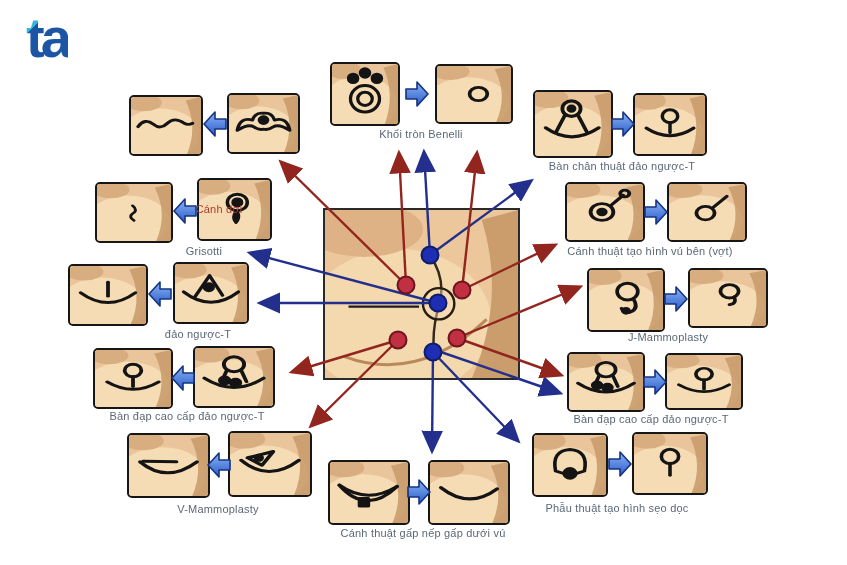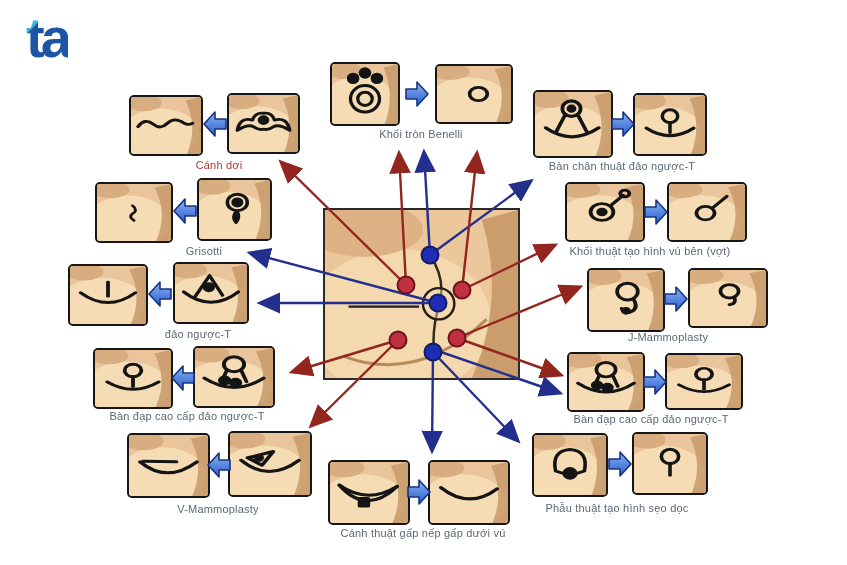--- a/index.html
+++ b/index.html
@@ -28,21 +28,21 @@
   .photo svg{position:absolute;left:0;top:0;width:100%;height:100%;display:block;}
 
   
   .blockarrow{position:absolute;z-index:3;width:28px;height:30px;}
   .blockarrow svg{width:100%;height:100%;display:block;}
   .blockarrow.left svg{transform:scaleX(-1);}
 
   
   .tlabel{position:absolute;transform:translateX(-50%);white-space:nowrap;z-index:3;
        font-size:11px;color:#5a6876;letter-spacing:.2px;}
-  .tlabel.accent{color:#b03a30;}
+  .tlabel.accent{color:#b03a30;margin-top:44px;}
 </style>
 </head>
 <body>
 
 <div id="canvas">
 
   <div class="logo">
     <div class="logo-monogram">ta</div>
   </div>
 
@@ -536,14 +536,14 @@
       <svg viewBox="0 0 28 30">
         <defs>
           <linearGradient id="bag11" x1="0" y1="0" x2="0" y2="1">
             <stop offset="0" stop-color="#8ab4f2"></stop>
             <stop offset="1" stop-color="#2a5ccc"></stop>
           </linearGradient>
         </defs>
         <path d="M3,10 L14,10 L14,3 L25,15 L14,27 L14,20 L3,20 Z" fill="url(#bag11)" stroke="#16337f" stroke-width="1.6" stroke-linejoin="round"></path>
       </svg>
     </div>
-    <div class="tlabel" style="left: 650px; top: 245px;">Khối thuật tạo hình vú bên (vợt)</div>
+    <div class="tlabel" style="left: 650px; top: 245px;">Cánh thuật tạo hình vú bên (vợt)</div>
   </div>
 
 </body></html>

